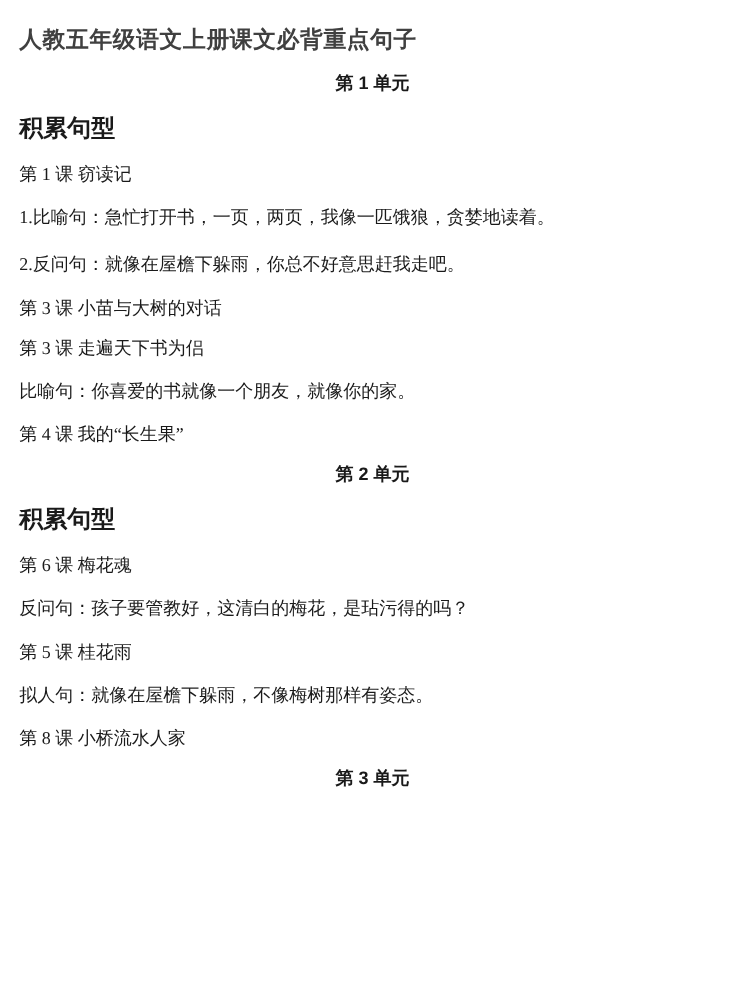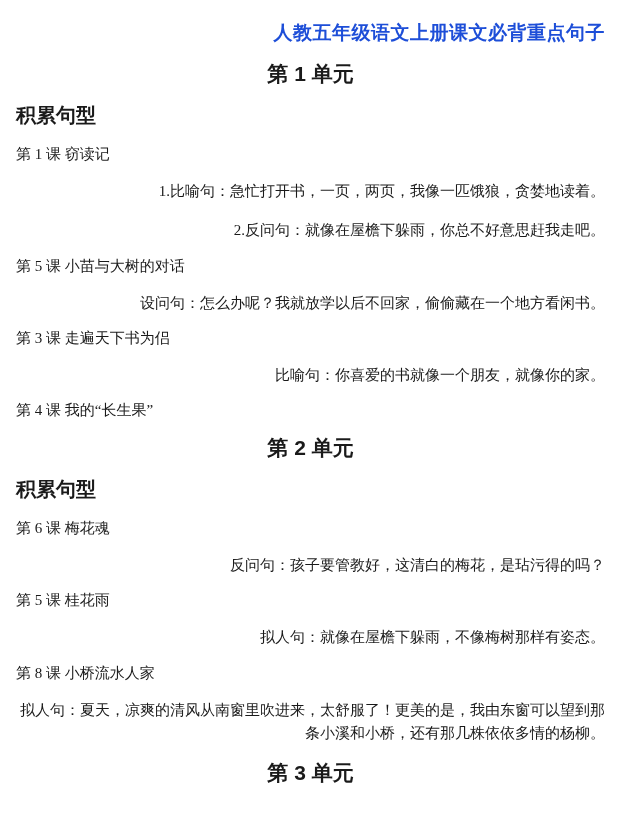--- a/index.html
+++ b/index.html
@@ -15,73 +15,71 @@
     overflow: hidden;
   }
   .page {
     width: 621px;
     height: 825px;
     box-sizing: border-box;
     padding: 14px 16px 0 16px;
     position: relative;
   }
   .doc-title {
-    text-align: right;
-    color: #1d4ed8;
+    text-align: left;
+    color: #404040;
     font-weight: bold;
     font-size: 19px;
     letter-spacing: 0.5px;
     margin: 6px 0 14px 0;
     font-family: Liberation Sans, sans-serif;
   }
   .unit-head {
     text-align: center;
     font-weight: bold;
-    font-size: 21px;
+    font-size: 15px;
     margin: 12px 0 14px 0;
     font-family: "Liberation Sans", "DejaVu Sans", sans-serif;
   }
   .section-head {
     text-align: left;
     font-weight: bold;
     font-size: 20px;
     margin: 14px 0 16px 0;
     font-family: "Liberation Sans", "DejaVu Sans", sans-serif;
   }
   .lesson-head {
     text-align: left;
     font-size: 15px;
     margin: 14px 0 14px 0;
   }
   .sentence {
-    text-align: right;
+    text-align: left;
     font-size: 15px;
     line-height: 1.55;
     margin: 16px 0 14px 0;
   }
 </style>
 </head>
 <body>
 
 <div class="page">
   <div class="doc-title">人教五年级语文上册课文必背重点句子</div>
   <div id="body-content">
       <div class="unit-head">第 1 单元</div>
       <div class="section-head">积累句型</div>
       <div class="lesson-head">第 1 课 窃读记</div>
       <div class="sentence">1.比喻句：急忙打开书，一页，两页，我像一匹饿狼，贪婪地读着。</div>
       <div class="sentence">2.反问句：就像在屋檐下躲雨，你总不好意思赶我走吧。</div>
-      <div class="lesson-head">第 5 课 小苗与大树的对话</div>
-      <div class="sentence">设问句：怎么办呢？我就放学以后不回家，偷偷藏在一个地方看闲书。</div>
+      <div class="lesson-head">第 3 课 小苗与大树的对话</div>
       <div class="lesson-head">第 3 课 走遍天下书为侣</div>
       <div class="sentence">比喻句：你喜爱的书就像一个朋友，就像你的家。</div>
       <div class="lesson-head">第 4 课 我的“长生果”</div>
       <div class="unit-head">第 2 单元</div>
       <div class="section-head">积累句型</div>
       <div class="lesson-head">第 6 课 梅花魂</div>
       <div class="sentence">反问句：孩子要管教好，这清白的梅花，是玷污得的吗？</div>
       <div class="lesson-head">第 5 课 桂花雨</div>
       <div class="sentence">拟人句：就像在屋檐下躲雨，不像梅树那样有姿态。</div>
       <div class="lesson-head">第 8 课 小桥流水人家</div>
-      <div class="sentence">拟人句：夏天，凉爽的清风从南窗里吹进来，太舒服了！更美的是，我由东窗可以望到那条小溪和小桥，还有那几株依依多情的杨柳。</div>
       <div class="unit-head">第 3 单元</div>
     </div>
 </div>
 
 </body></html>

